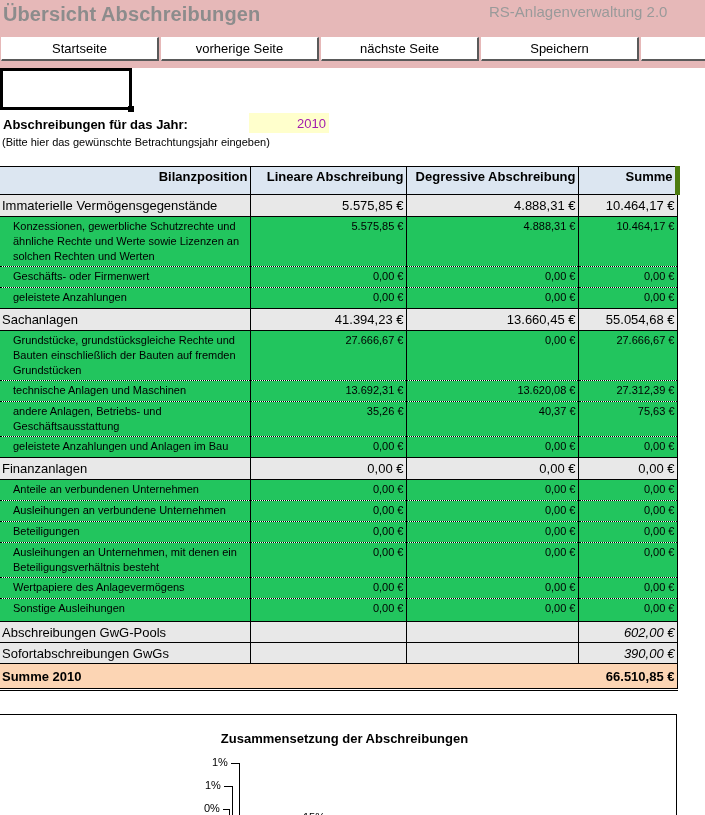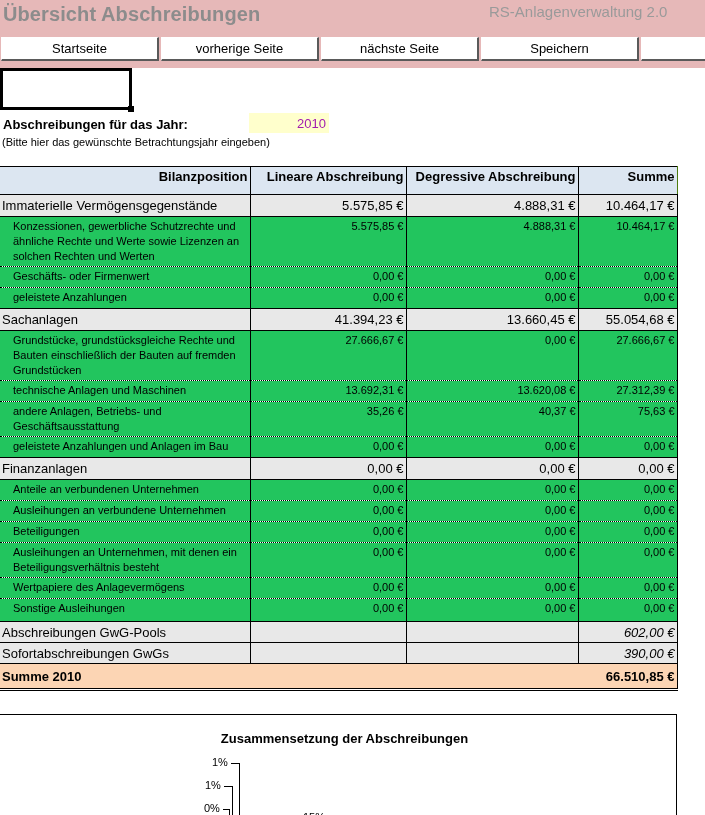--- a/index.html
+++ b/index.html
@@ -17,21 +17,21 @@
   .year-label { position: absolute; left: 3px; top: 117px; font-size: 13px; font-weight: bold; }
   .year-input { position: absolute; left: 249px; top: 113px; width: 80px; height: 20px; background: #ffffcc; border: none; font-size: 13px; text-align: right; padding-right: 3px; font-family: "Liberation Sans", sans-serif; color: #a21caf; }
   .year-hint { position: absolute; left: 2px; top: 136px; font-size: 11px; }
 
   table.grid { position: absolute; left: 0; top: 166px; width: 677px; border-collapse: collapse; table-layout: fixed; }
   table.grid td { font-size: 11px; vertical-align: top; padding: 2px 2px; overflow: hidden; }
   col.c1 { width: 250px; } col.c2 { width: 156px; } col.c3 { width: 172px; } col.c4 { width: 99px; }
 
   tr.header td { background: #dce6f1; font-weight: bold; font-size: 13px; height: 28px; border-top: 1px solid #000; border-bottom: 1px solid #000; vertical-align: top; padding-top: 2px; text-align: right; }
   tr.header td + td { border-left: 1px solid #000; }
-  tr.header td:last-child { border-right: 1px solid #4d7c0f; }
+  tr.header td:last-child { border-right: 5px solid #4d7c0f; }
 
   tr.group td { background: #e8e8e8; font-size: 13px; height: 22px; border-top: 1px solid #000; border-bottom: 1px solid #000; vertical-align: middle; }
   tr.group td.num { text-align: right; }
   tr.group td + td { border-left: 1px solid #000; }
   tr.group td:last-child { border-right: 1px solid #000; }
 
   tr.item td { background: #22c55e; font-size: 11px; line-height: 15px; border-bottom: 1px dotted #000; }
   tr.item td.label { padding-left: 13px; }
   tr.item td.num { text-align: right; }
   tr.item td + td { border-left: 1px solid #000; }

